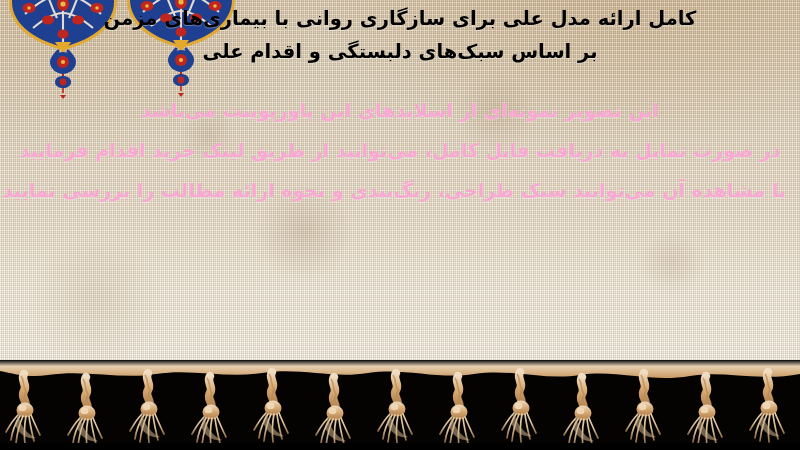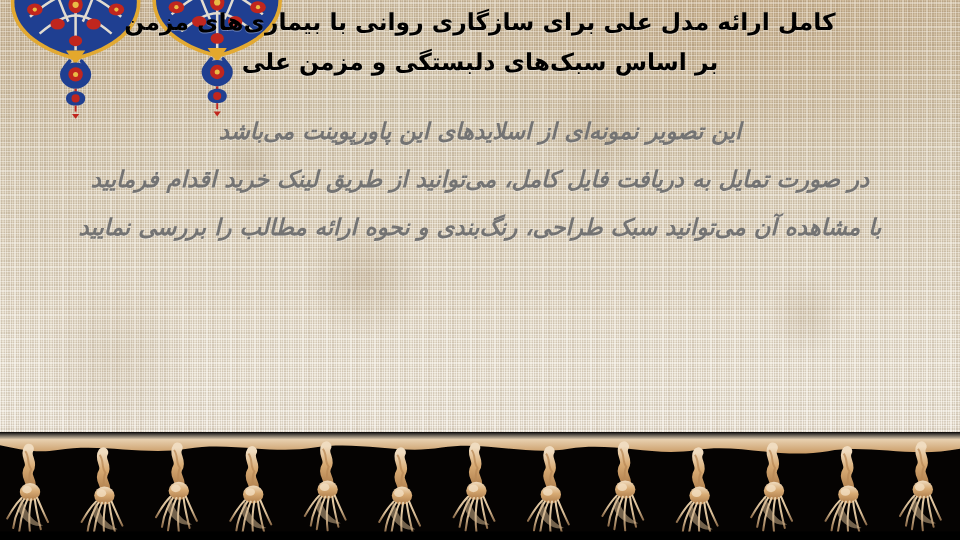--- a/index.html
+++ b/index.html
@@ -89,27 +89,26 @@
     color:#000;
     font-weight:700;
     font-size:19.5px;
     line-height:33px;
     letter-spacing:0;
     white-space:nowrap;
     text-shadow:0 1px 0 rgba(255,255,255,.30);
   }
   .body-block{margin-top:22px;}
   .b-line{
-    color:#737373;
+    color:#f9a8d4;
     font-weight:700;
     font-size:19px;
     line-height:40px;
     white-space:nowrap;
     text-shadow:0 1px 0 rgba(255,255,255,.28);
-    font-style:italic;
   }
 
   
   .fringe-band{
     position:absolute;left:0;top:360px;width:800px;height:90px;
     background:#050302;
   }
   .fringe-band svg{display:block;}
 
   
@@ -199,21 +198,21 @@
       <g transform="translate(181,60)">
         <use href="#pendant"></use>
       </g>
     </svg>
   </div>
 
   <div class="text-stack">
 
     <div class="title-block">
       <div class="t-line">کامل ارائه مدل علی برای سازگاری روانی با بیماری‌های مزمن</div>
-      <div class="t-line">بر اساس سبک‌های دلبستگی و مزمن علی</div>
+      <div class="t-line">بر اساس سبک‌های دلبستگی و اقدام علی</div>
     </div>
 
     <div class="body-block">
       <div class="b-line">این تصویر نمونه‌ای از اسلایدهای این پاورپوینت می‌باشد</div>
       <div class="b-line">در صورت تمایل به دریافت فایل کامل، می‌توانید از طریق لینک خرید اقدام فرمایید</div>
       <div class="b-line">با مشاهده آن می‌توانید سبک طراحی، رنگ‌بندی و نحوه ارائه مطالب را بررسی نمایید</div>
     </div>
 
   </div>
 

